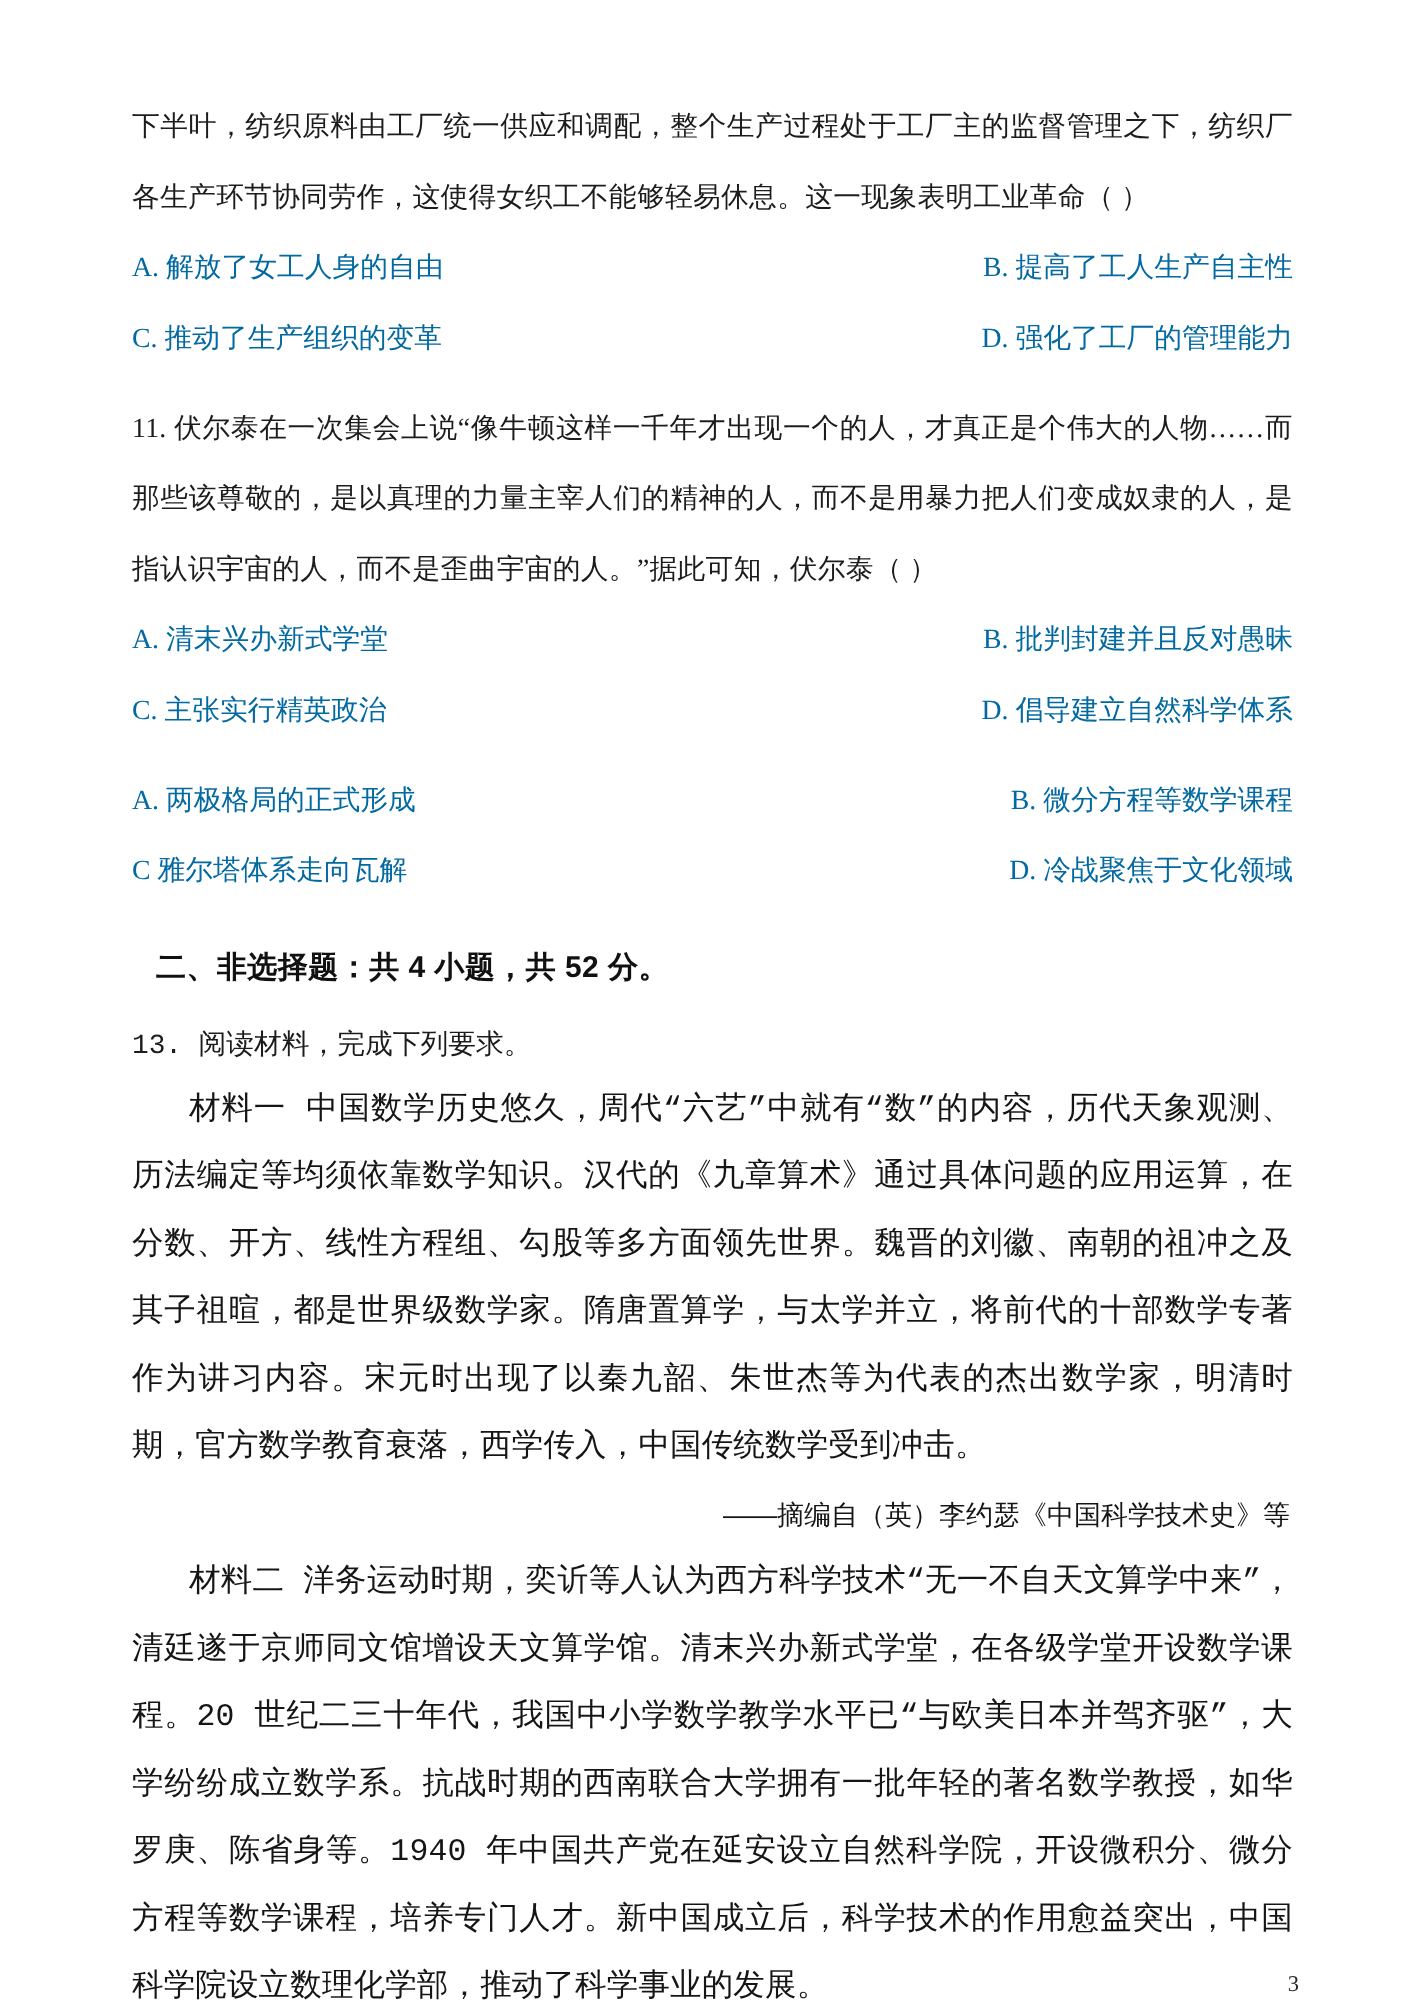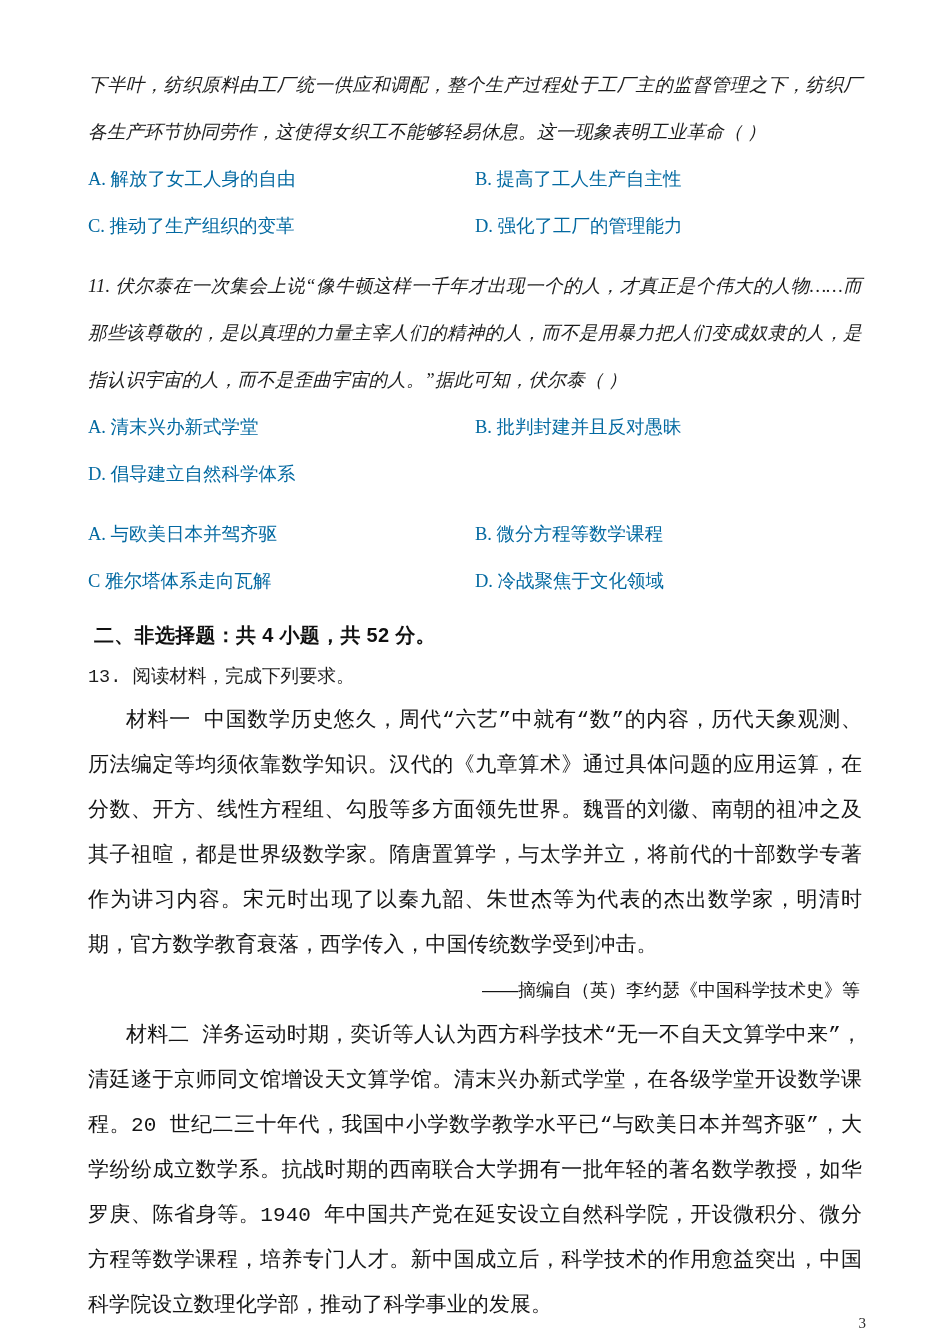--- a/index.html
+++ b/index.html
@@ -36,53 +36,53 @@
     font-family: "Liberation Serif", "DejaVu Serif", serif;
     font-size: 18.5px;
     line-height: 47px;
     letter-spacing: 0.2px;
     text-align: justify;
     text-justify: inter-ideograph;
     color: #1c1c1c;
   }
   .q-stem {
     margin: 0;
-    font-style: italic;
   }
 
   
   .opt-row {
     display: flex;
     line-height: 47px;
     font-size: 18.5px;
     font-family: "Liberation Serif", "DejaVu Serif", serif;
     color: #0369a1;
   }
   .opt-left {
     width: 387px;
     flex: 0 0 387px;
     white-space: nowrap;
   }
   .opt-right {
     flex: 1 1 auto;
     white-space: nowrap;
+    text-align: right;
   }
 
   .block-gap { height: 13px; }
   .block-gap-sm { height: 7px; }
 
   
   .section-head {
     font-family: "Liberation Sans", "DejaVu Sans", sans-serif;
     font-weight: bold;
     font-size: 20px;
     line-height: 34px;
     letter-spacing: 0.3px;
     color: #111;
-    margin: 6px;
+    margin: 16px;
   }
 
   .q13-line {
     font-family: Liberation Mono, monospace;
     font-size: 18.5px;
     line-height: 40px;
     color: #1c1c1c;
     margin: 0;
   }
 
@@ -139,27 +139,28 @@
     <div class="block-gap"></div>
 
     <div class="q-block">
       <p class="q-stem">11. 伏尔泰在一次集会上说“像牛顿这样一千年才出现一个的人，才真正是个伟大的人物……而那些该尊敬的，是以真理的力量主宰人们的精神的人，而不是用暴力把人们变成奴隶的人，是指认识宇宙的人，而不是歪曲宇宙的人。”据此可知，伏尔泰（  ）</p>
     </div>
     <div class="opt-row">
       <span class="opt-left">A. 清末兴办新式学堂</span>
       <span class="opt-right">B. 批判封建并且反对愚昧</span>
     </div>
     <div class="opt-row">
+      <span class="opt-left">C. 主张实行精英政治</span>
       <span class="opt-right">D. 倡导建立自然科学体系</span>
     </div>
 
     <div class="block-gap"></div>
 
     <div class="opt-row">
-      <span class="opt-left">A. 与欧美日本并驾齐驱</span>
+      <span class="opt-left">A. 两极格局的正式形成</span>
       <span class="opt-right">B. 微分方程等数学课程</span>
     </div>
     <div class="opt-row">
       <span class="opt-left">C  雅尔塔体系走向瓦解</span>
       <span class="opt-right">D. 冷战聚焦于文化领域</span>
     </div>
 
     <div class="block-gap-sm"></div>
 
     <h2 class="section-head">二、非选择题：共 4 小题，共 52 分。</h2>

